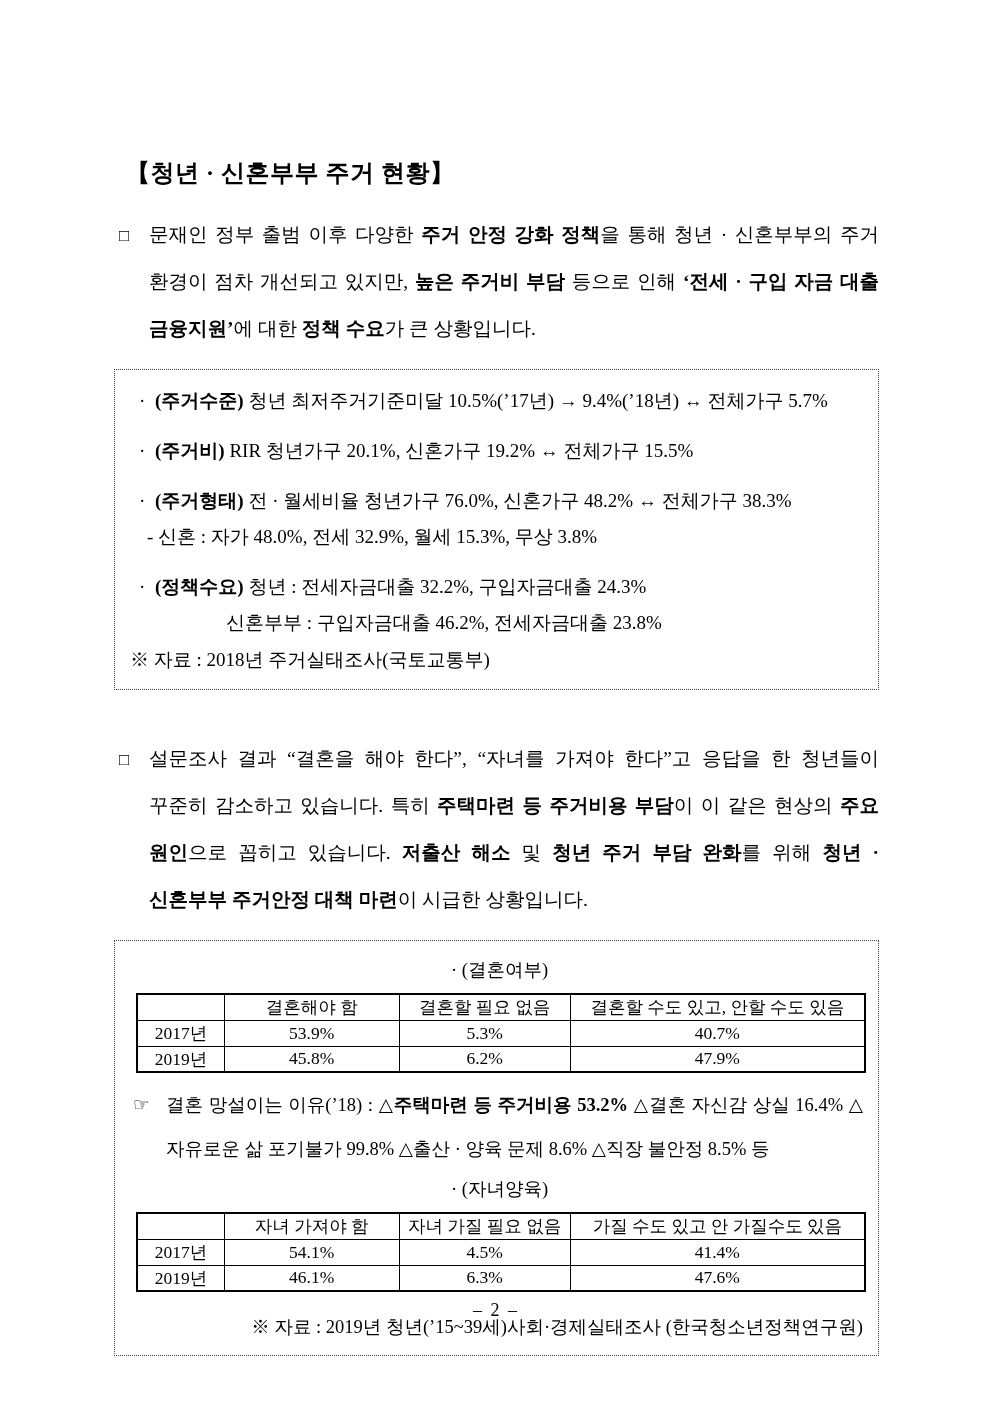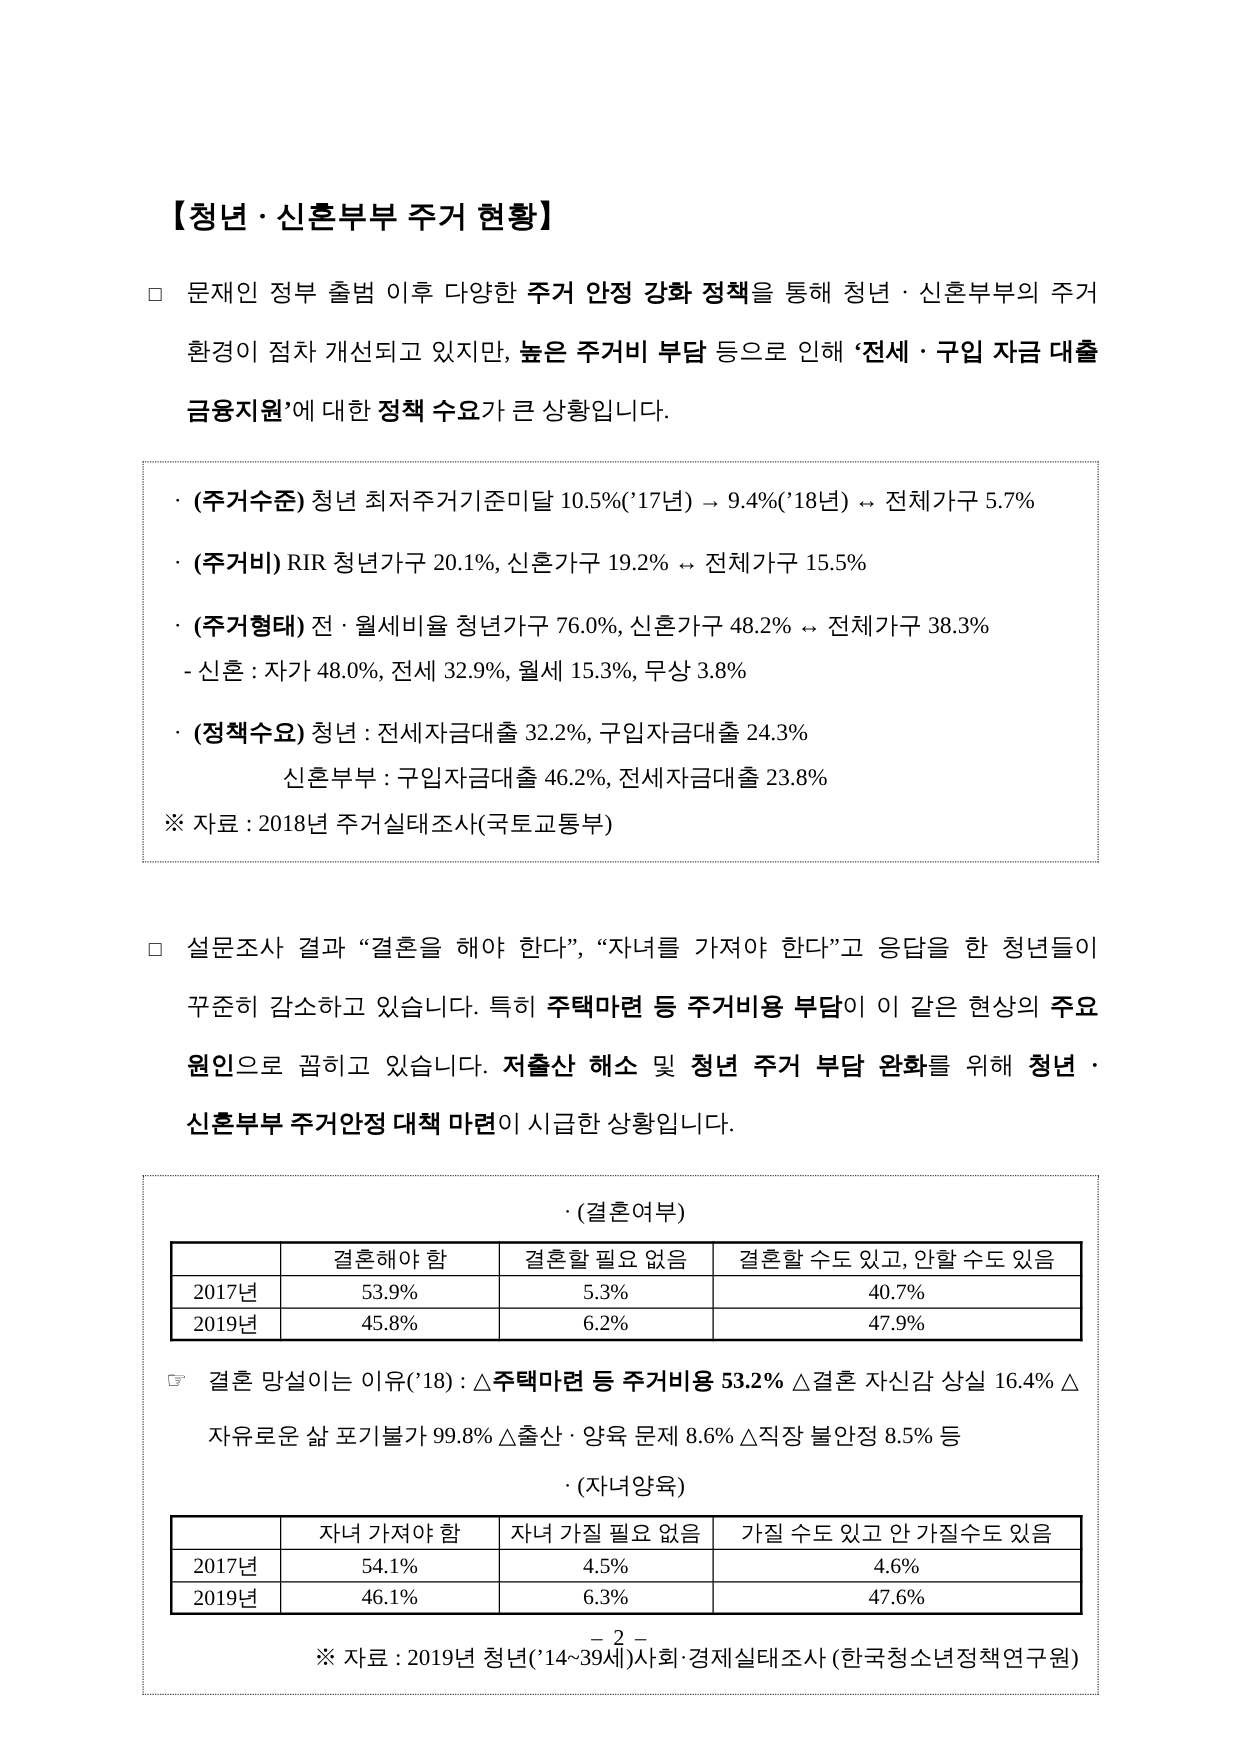--- a/index.html
+++ b/index.html
@@ -133,29 +133,29 @@
           <tr>
         <th class="c0"></th>
         <th class="c1">자녀 가져야 함</th>
         <th class="c2">자녀 가질 필요 없음</th>
         <th class="c3">가질 수도 있고 안 가질수도 있음</th>
       </tr>
       <tr>
         <td>2017년</td>
         <td>54.1%</td>
         <td>4.5%</td>
-        <td>4.6%</td>
+        <td>41.4%</td>
       </tr>
       <tr>
         <td>2019년</td>
         <td>46.1%</td>
         <td>6.3%</td>
         <td>47.6%</td>
       </tr>
     </tbody>
       </table>
 
-    <div class="src2">※ 자료 : 2019년 청년(’14~39세)사회·경제실태조사 (한국청소년정책연구원)</div>
+    <div class="src2">※ 자료 : 2019년 청년(’15~39세)사회·경제실태조사 (한국청소년정책연구원)</div>
   </div>
 
 </div>
 
 <div class="pagenum">– 2 –</div>
 
 </body></html>

